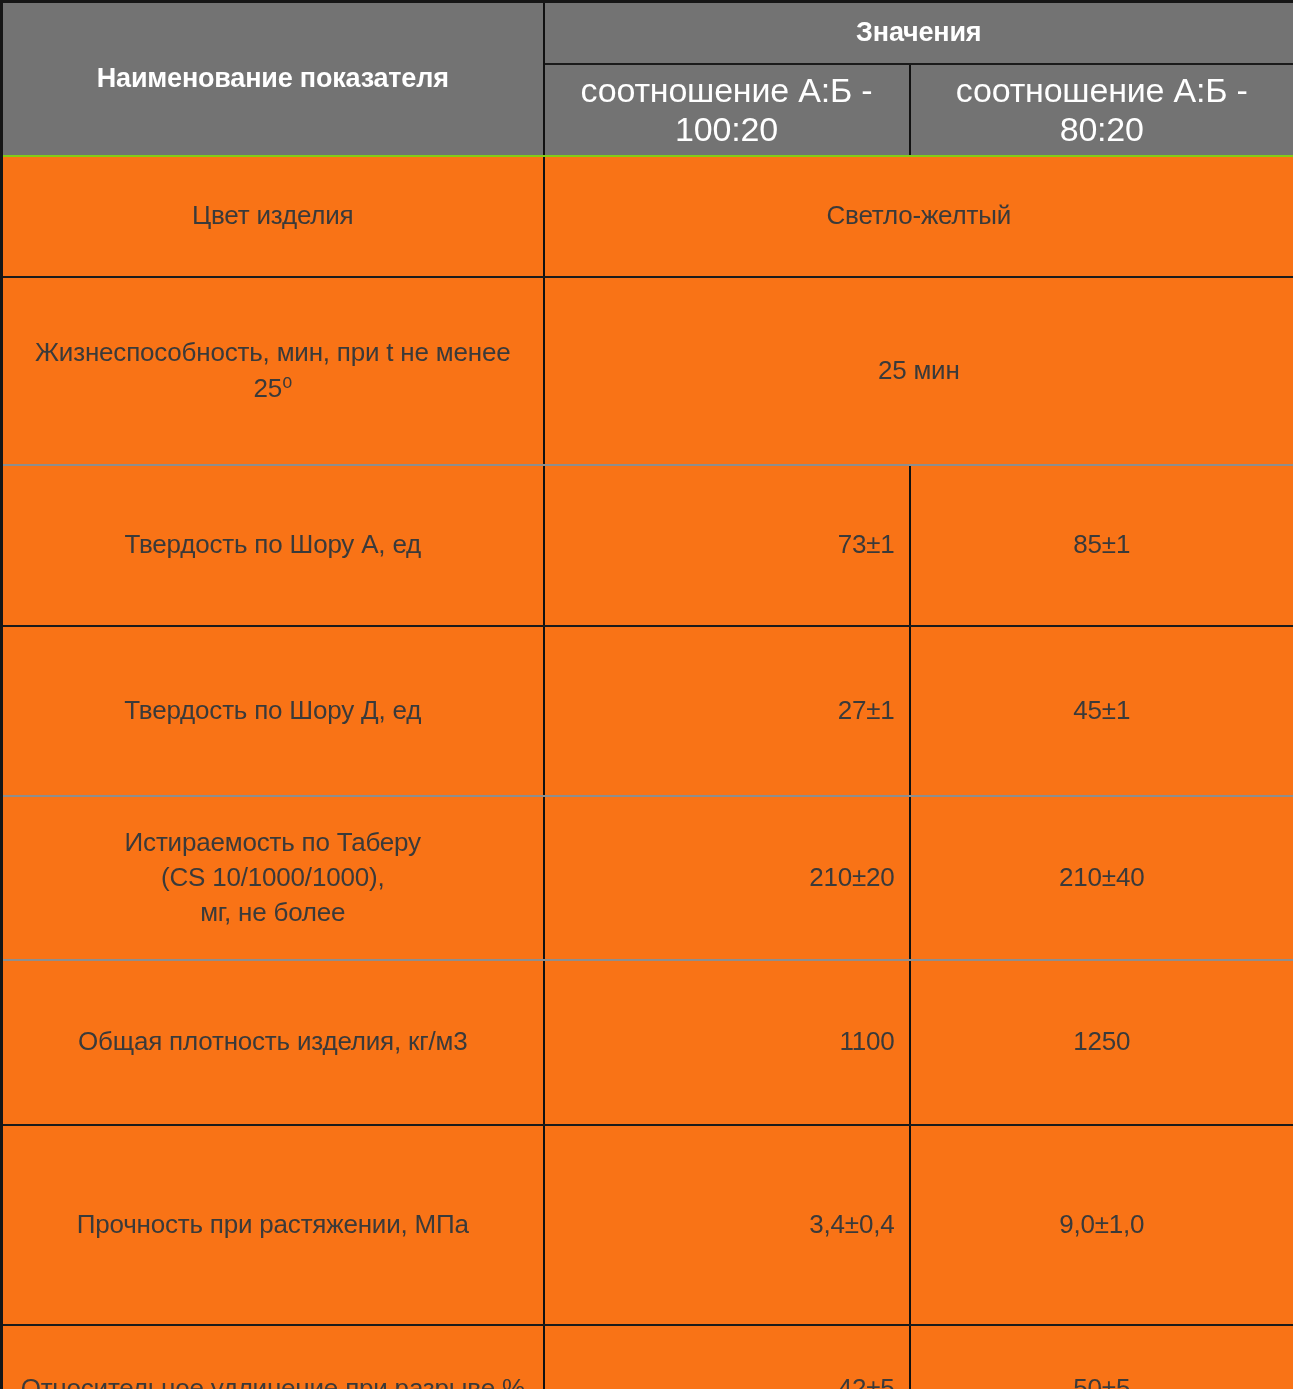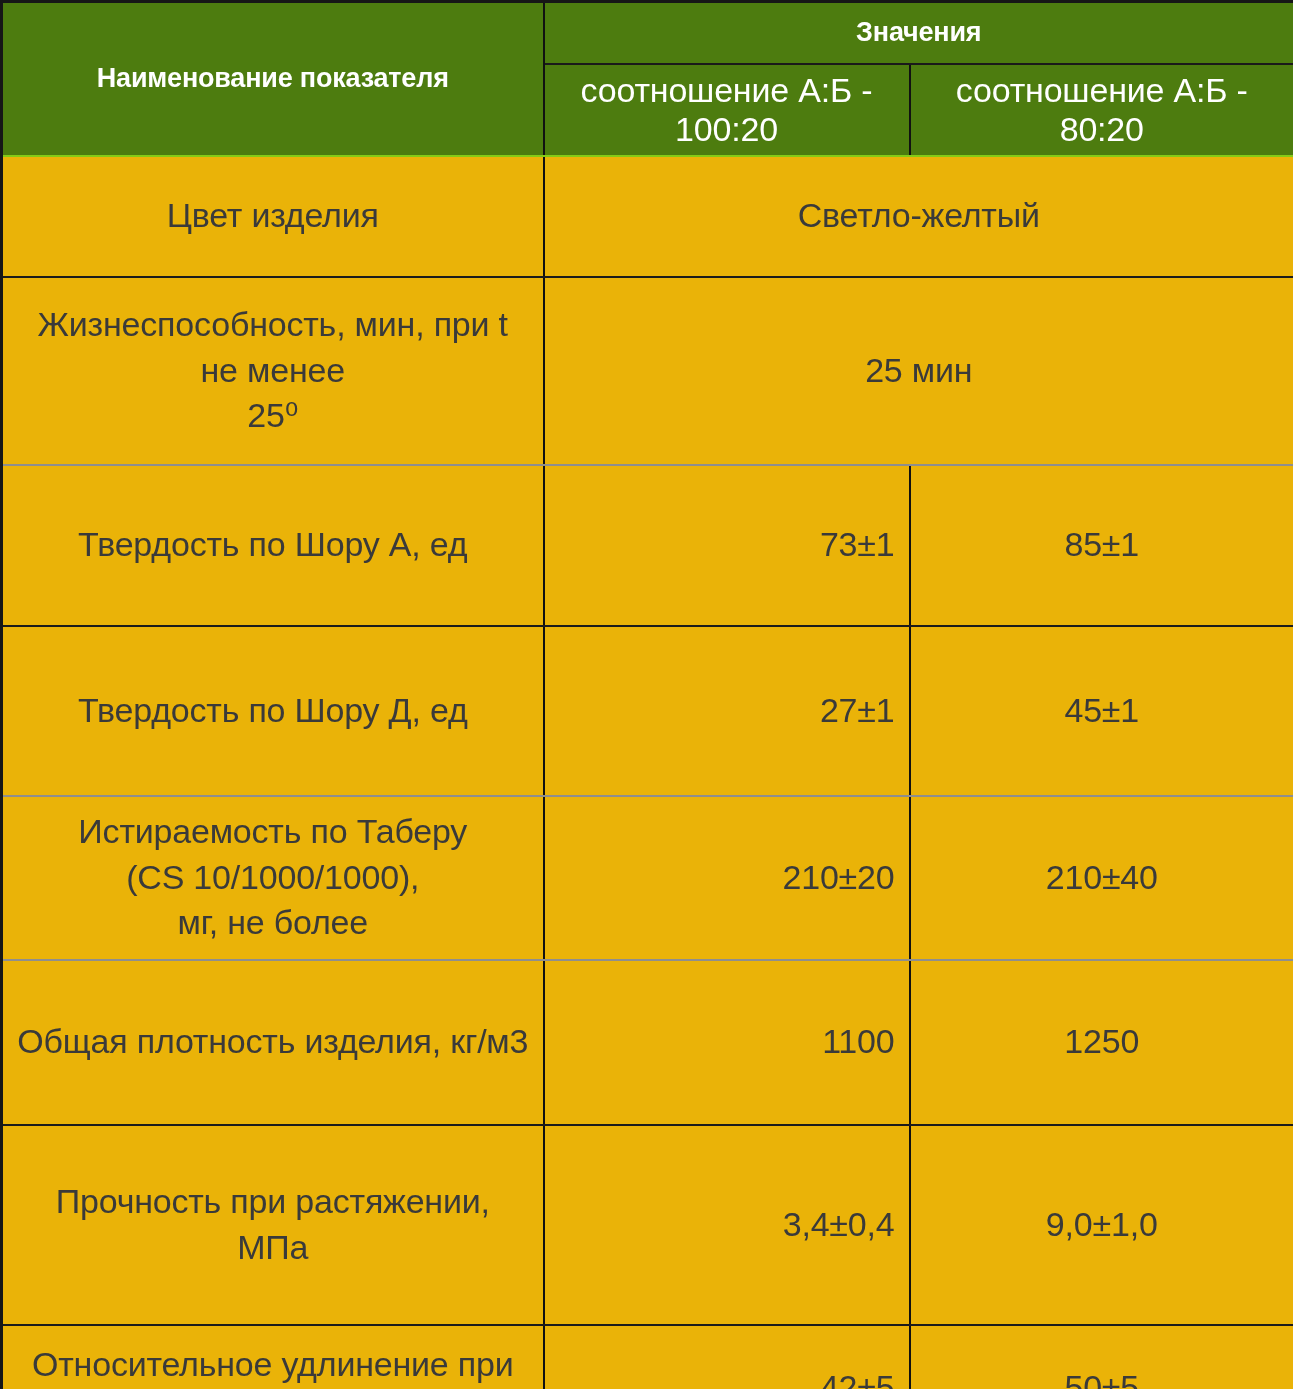--- a/index.html
+++ b/index.html
@@ -22,44 +22,44 @@
   .spec-table th, .spec-table td {
     text-align: center;
     vertical-align: middle;
     padding: 6px 14px;
     white-space: pre-line;
     box-sizing: border-box;
   }
 
   
   thead th {
-    background: #4d7c0f;
+    background: #737373;
     color: #ffffff;
     font-weight: 700;
     font-size: 27px;
     letter-spacing: -0.2px;
   }
   tr.hr1 { height: 62px; }
   tr.hr2 { height: 60px; }
   tr.hr2 th {
     font-weight: 400;
     font-size: 34px;
   }
   th.name-head { border-right: 2px solid #111111; }
   th.values-head { border-bottom: 2px solid #1a1a1a; }
   tr.hr2 th.sub1 { border-right: 2px solid #111111; }
   thead tr.hr2 th, thead th.name-head { border-bottom: 2px solid #84cc16; }
 
   
   tbody td {
     color: #3a3a3a;
-    font-size: 34px;
+    font-size: 26px;
     line-height: 1.35;
     letter-spacing: -0.2px;
-    background: #eab308;
+    background: #f97316;
   }
   td.name-cell  { border-right: 2px solid #111111; }
   td.val-cell-1 { border-right: 2px solid #111111; text-align: right; }
 
   tr.bb-black > td { border-bottom: 2px solid #1b1b1b; }
   tr.bb-gray  > td { border-bottom: 2px solid #8e8e8e; }
 
   tr.r0 { height: 121px; }
   tr.r1 { height: 188px; }
   tr.r2 { height: 161px; }

